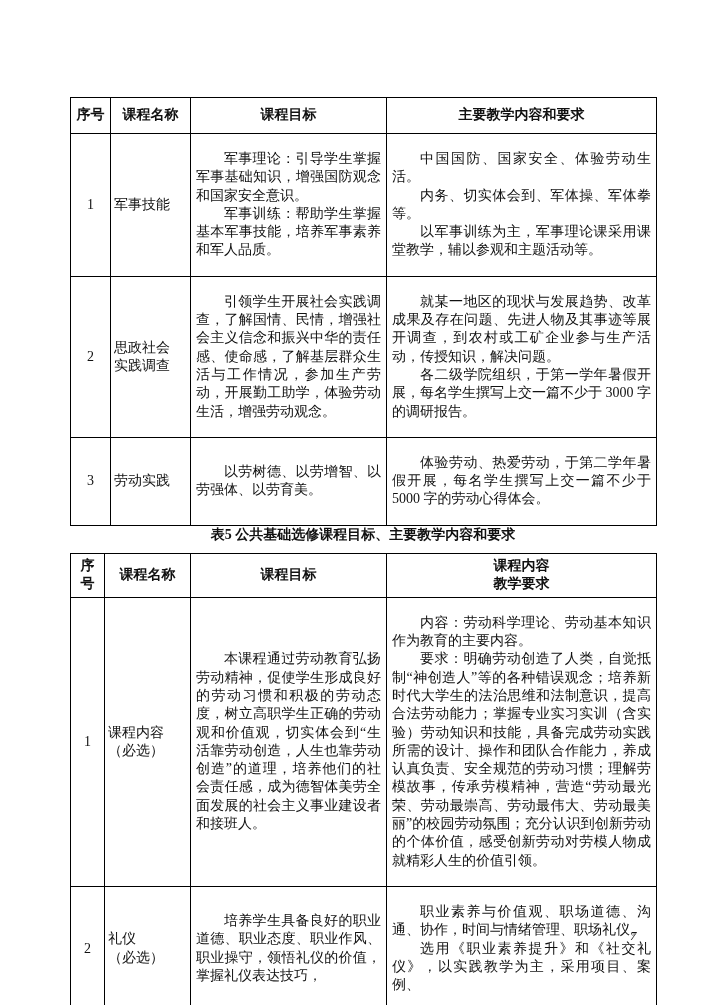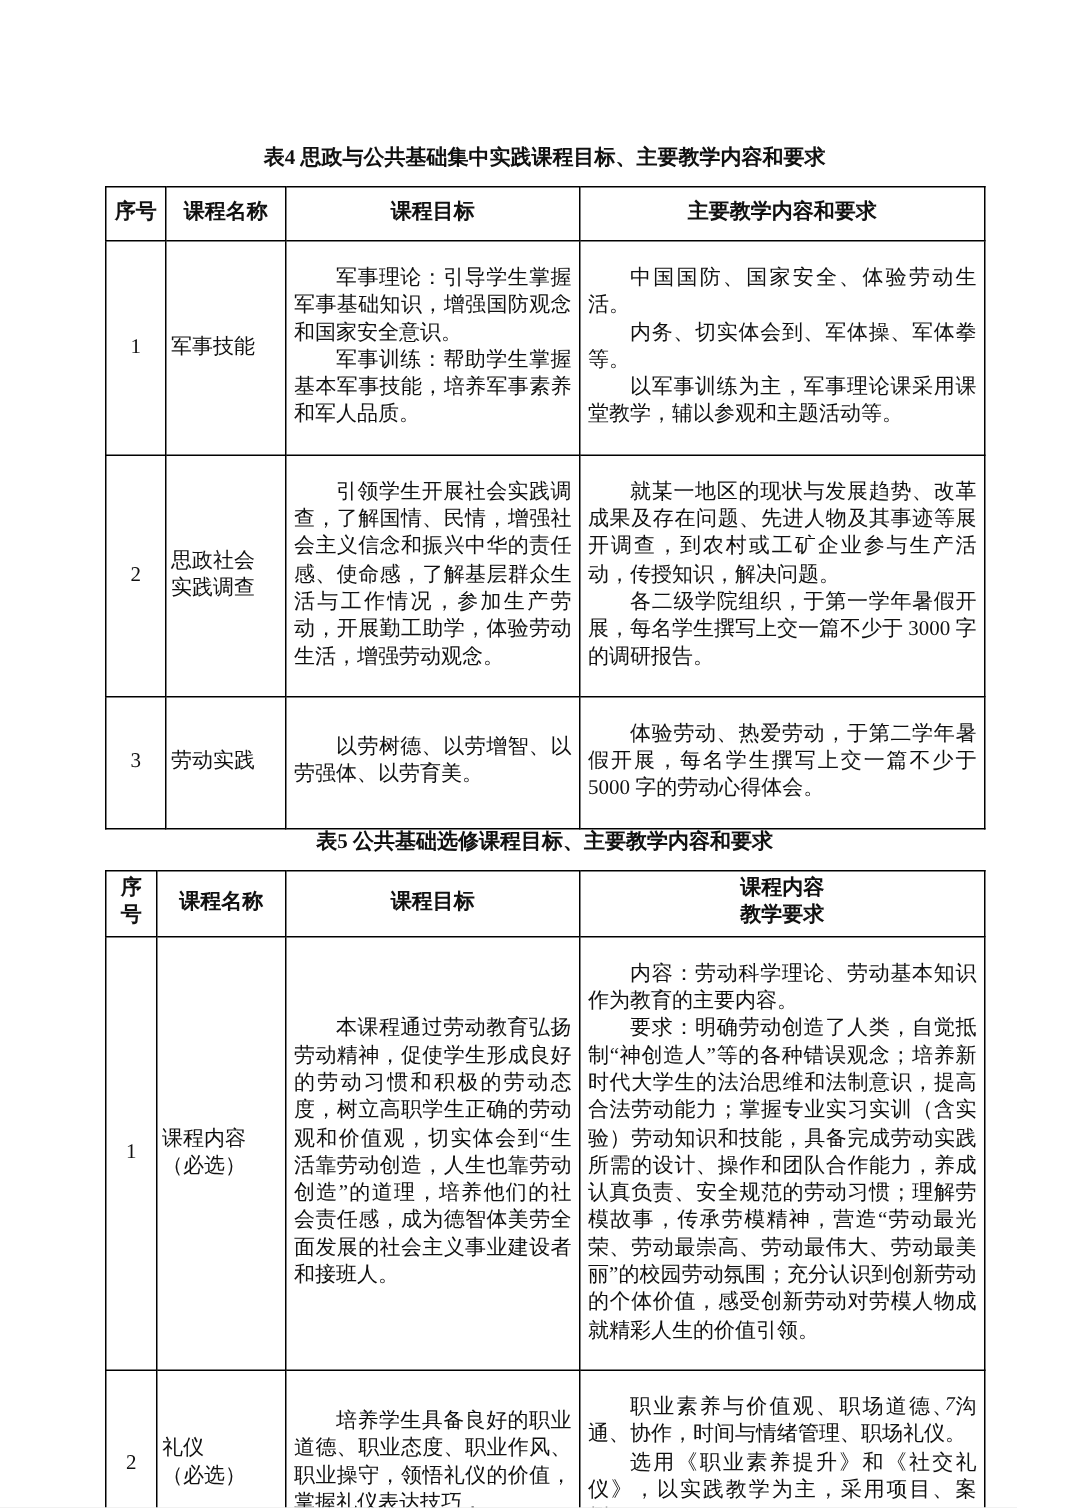--- a/index.html
+++ b/index.html
@@ -74,21 +74,20 @@
     font-size:13px;
     font-style:italic;
   }
 </style>
 </head>
 <body>
 
 <div class="page">
   <div class="content">
 
-    <p class="tbl-title">表4 思政与公共基础集中实践课程目标、主要教学内容和要求</p>
 
     <table class="t4">
       <colgroup>
           <col class="c1">
           <col class="c2">
           <col class="c3">
           <col class="c4">
         </colgroup>
       <tbody>
           <tr class="hdr">

